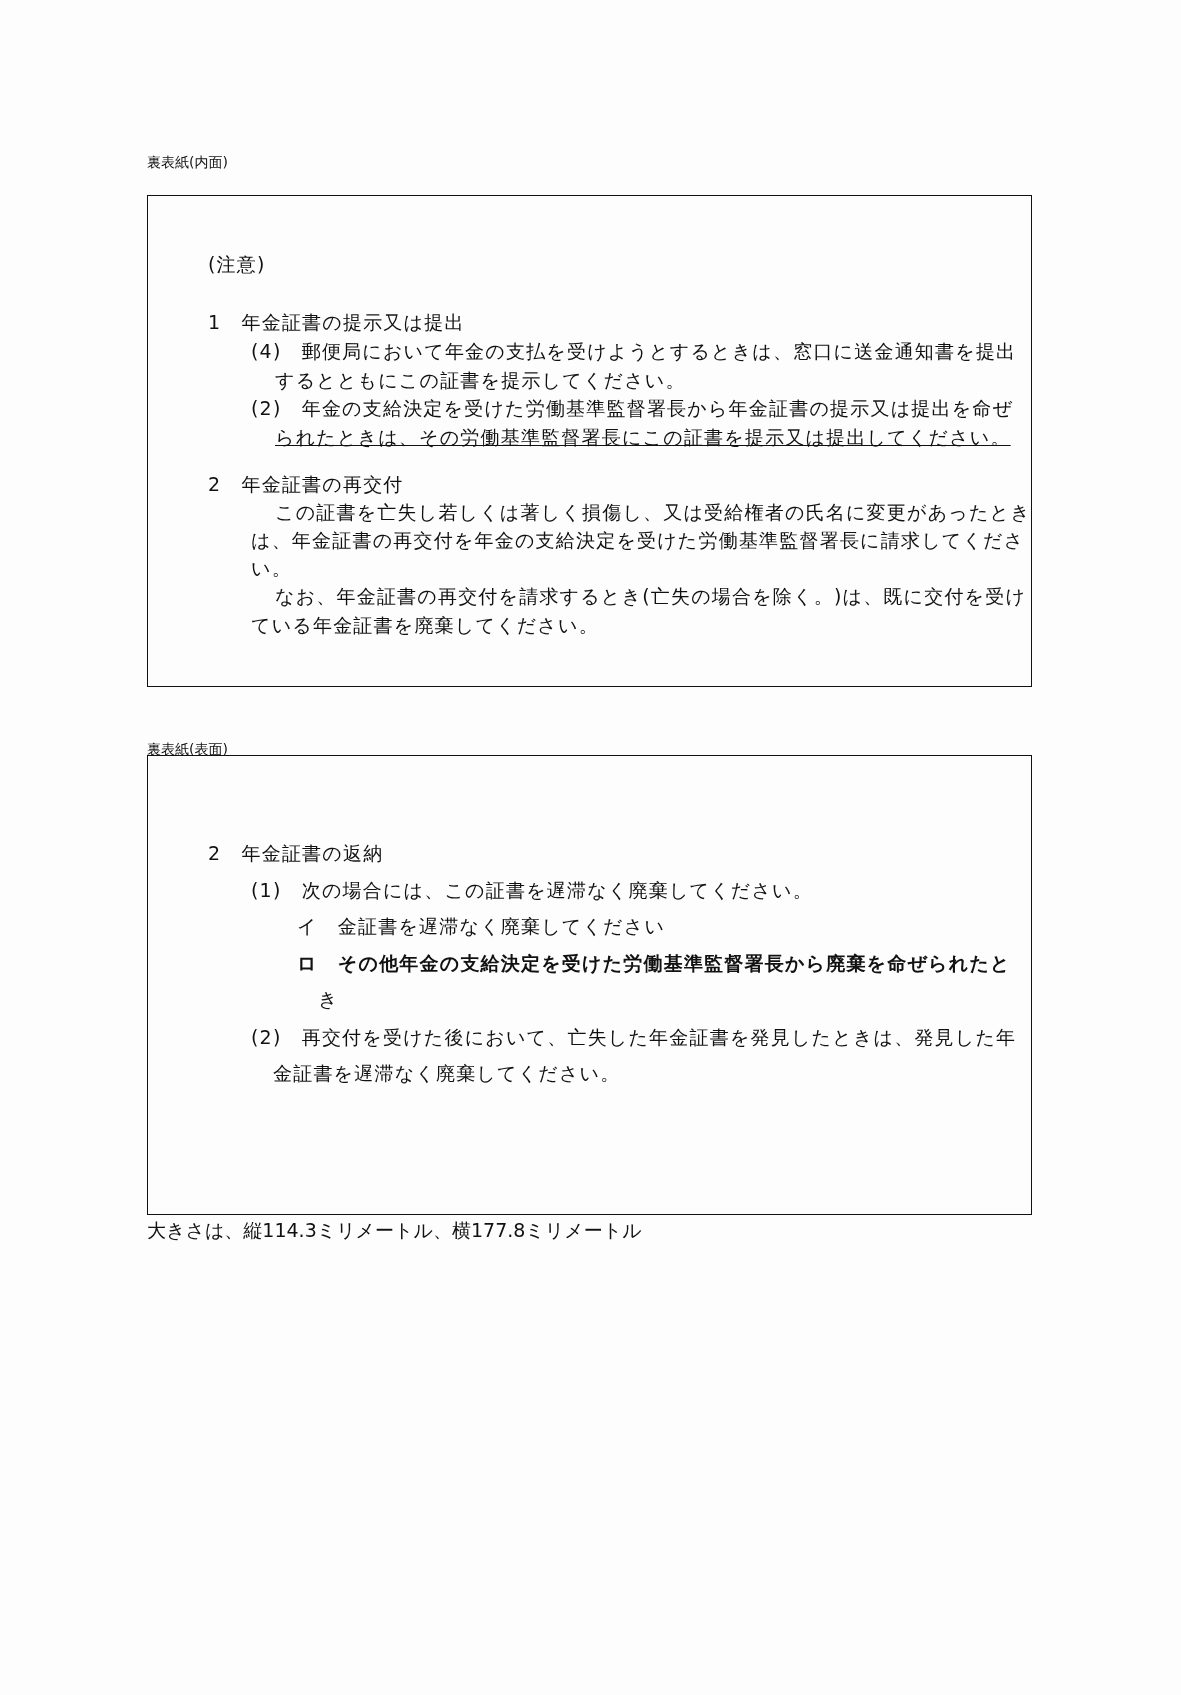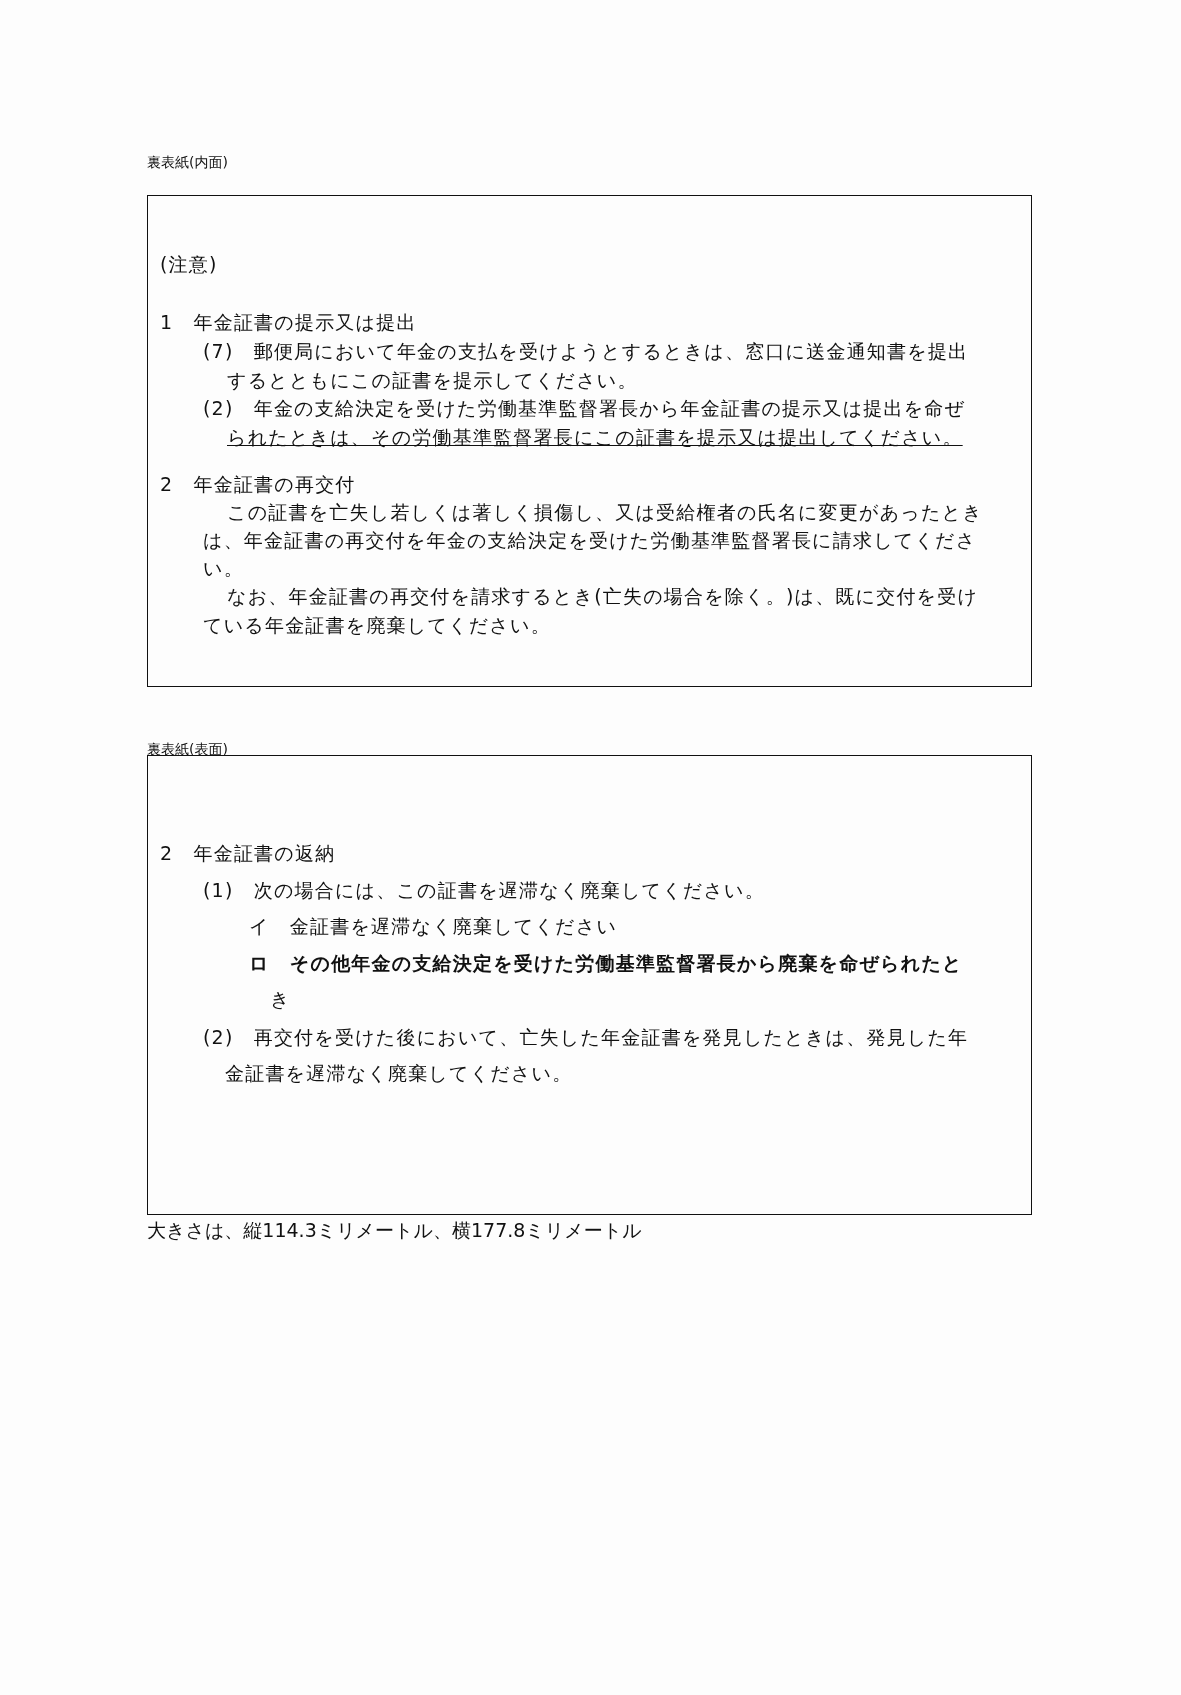--- a/index.html
+++ b/index.html
@@ -10,31 +10,31 @@
     font-size: 19px;
   }
   .abs { position: absolute; white-space: nowrap; line-height: 1; }
   .label { font-size: 14px; }
   .box {
     position: absolute; left: 147px; width: 885px;
     border: 1.5px solid #111; box-sizing: border-box;
   }
   #box1 { top: 195px; height: 492px; }
   #box2 { top: 755px; height: 460px; }
-  .line { position: absolute; white-space: nowrap; font-size: 19px; letter-spacing: 1.2px; line-height: 1; }
+  .line { position: absolute; white-space: nowrap; font-size: 19px; letter-spacing: 1.2px; line-height: 1; margin-left: 48px; }
 </style>
 </head>
 <body>
 
 <div class="abs label" style="left:147px; top:155px;">裏表紙(内面)</div>
 
 <div class="box" id="box1"></div>
 <div class="line" style="left:160px; top:255px;">(注意)</div>
 <div class="line" style="left:160px; top:313px;">1　年金証書の提示又は提出</div>
-<div class="line" style="left:203px; top:342px;">(7)　郵便局において年金の支払を受けようとするときは、窓口に送金通知書を提出</div>
+<div class="line" style="left:203px; top:342px;">(4)　郵便局において年金の支払を受けようとするときは、窓口に送金通知書を提出</div>
 <div class="line" style="left:227px; top:371px;">するとともにこの証書を提示してください。</div>
 <div class="line" style="left:203px; top:399px;text-align:center;">(2)　年金の支給決定を受けた労働基準監督署長から年金証書の提示又は提出を命ぜ</div>
 <div class="line" style="left:227px; top:428px;text-decoration:underline;">られたときは、その労働基準監督署長にこの証書を提示又は提出してください。</div>
 <div class="line" style="left:160px; top:475px;">2　年金証書の再交付</div>
 <div class="line" style="left:227px; top:503px;font-family:Liberation Serif, serif;">この証書を亡失し若しくは著しく損傷し、又は受給権者の氏名に変更があったとき</div>
 <div class="line" style="left:203px; top:531px;">は、年金証書の再交付を年金の支給決定を受けた労働基準監督署長に請求してくださ</div>
 <div class="line" style="left:203px; top:559px;">い。</div>
 <div class="line" style="left:227px; top:587px;text-align:right;">なお、年金証書の再交付を請求するとき(亡失の場合を除く。)は、既に交付を受け</div>
 <div class="line" style="left:203px; top:616px;">ている年金証書を廃棄してください。</div>
 

